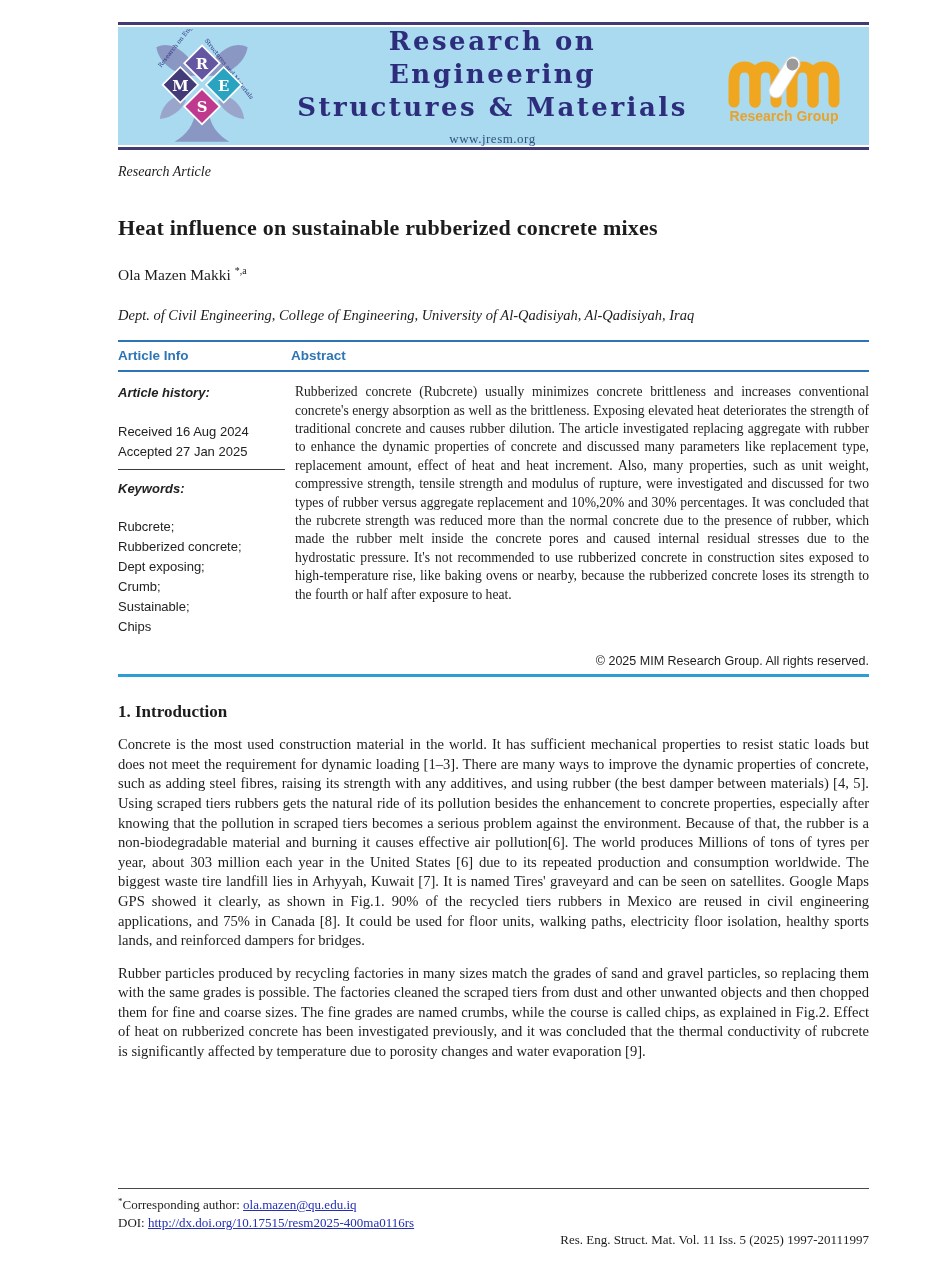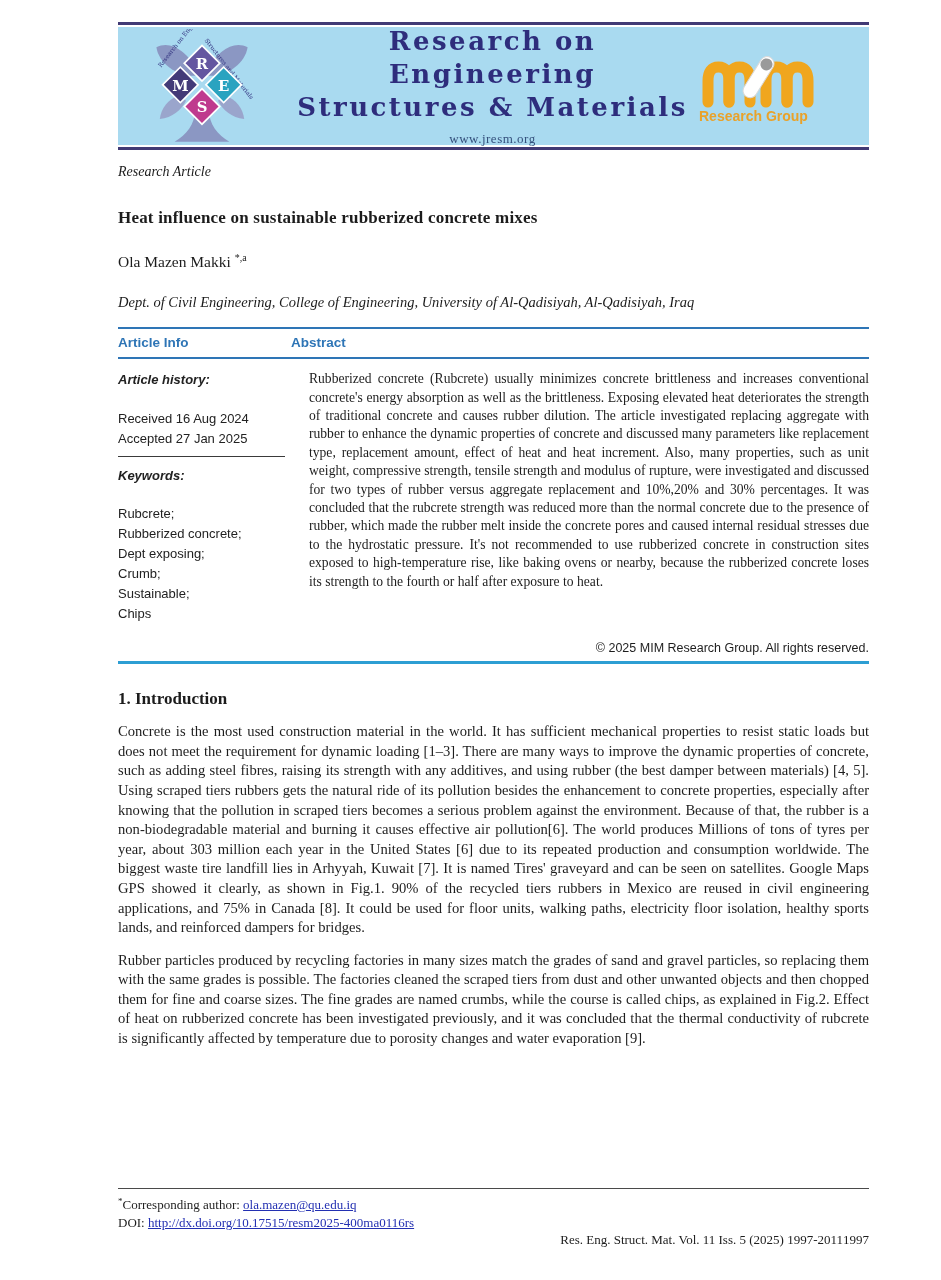--- a/index.html
+++ b/index.html
@@ -18,36 +18,36 @@
   .banner { border-top:3px solid #413a75; border-bottom:3px solid #413a75; padding:2px 0; background:#fff; }
   .banner-inner { background:#a9daf0; height:118px; display:flex; align-items:center; }
   .logo-left { width:168px; display:flex; justify-content:center; align-items:center; }
   .banner-center { flex:1; text-align:center; }
   .journal-title {
     font-family:"DejaVu Serif", serif; font-weight:bold;
     font-size:26px; line-height:33px; letter-spacing:2.5px;
     color:#2e2d7c;
   }
   .website { font-size:13px; color:#34507c; margin-top:7px; letter-spacing:0.5px; }
-  .mim-wrap { width:170px; }
+  .mim-wrap { width:170px; text-align:center; }
   .mim-caption { font-family:"Liberation Sans", sans-serif; font-weight:bold; font-size:14px; color:#e9a22a; margin-top:-6px; }
 
   
   .type-label { font-style:italic; font-size:14px; margin-top:14px; }
-  .article-title { font-size:17px; font-weight:bold; margin:28px 0 0 0; letter-spacing:0.2px; }
+  .article-title { font-size:22px; font-weight:bold; margin:35px 0 0 0; letter-spacing:0.2px; }
   .author-line { font-size:15.5px; margin-top:24px; }
   .author-line sup { font-size:10px; }
   .affiliation { font-style:italic; font-size:14.5px; margin-top:23px; }
 
   
   .info-table { margin-top:16px; border-top:2px solid #2e75b6; border-bottom:3px solid #2d9ed3; }
   .info-header { display:grid; grid-template-columns:167px 1fr; column-gap:6px;
     border-bottom:2px solid #2e75b6; padding:6px 0 7px; }
   .info-header .hdr { font-family:"Liberation Sans", sans-serif; font-weight:bold; font-size:13.5px; color:#2e75b6; }
-  .info-body { display:grid; grid-template-columns:167px 1fr; column-gap:24px; padding:11px 0 6px; }
+  .info-body { display:grid; grid-template-columns:167px 1fr; column-gap:10px; padding:11px 0 6px; }
   .left-col { font-family:"Liberation Sans", sans-serif; font-size:13px; line-height:20px; color:#222; }
   .left-label { font-weight:bold; font-style:italic; }
   .history-dates { margin-top:19px; padding-bottom:7px; border-bottom:1.5px solid #3a3a3a; }
   .kw-label { margin-top:9px; }
   .kw-list { margin-top:18px; }
   .abstract-text { font-size:13.6px; line-height:18.4px; text-align:justify; color:#1d1d1d; }
   .copyright { font-family:"Liberation Sans", sans-serif; font-size:12.5px; text-align:right; margin:11px 0 6px; color:#1d1d1d; }
 
   
   .section-heading { font-size:17px; font-weight:bold; margin:25px 0 0 0; }

